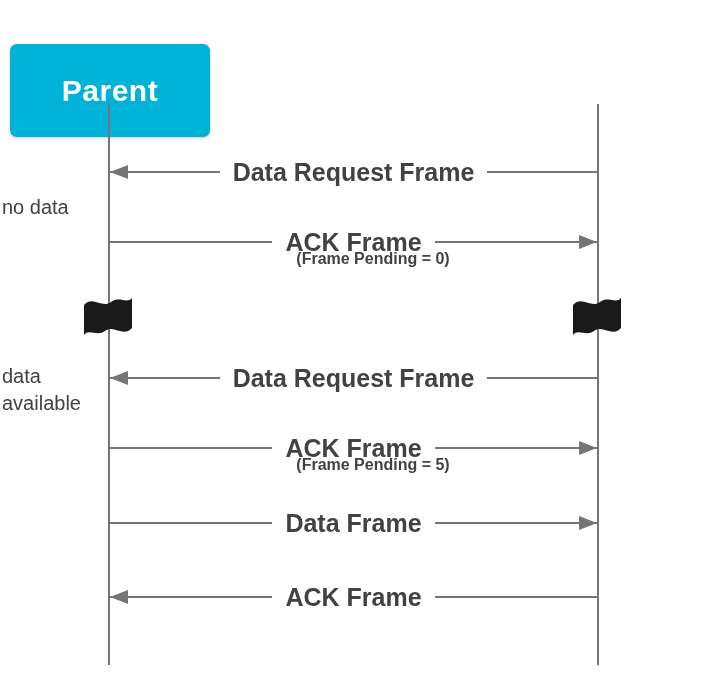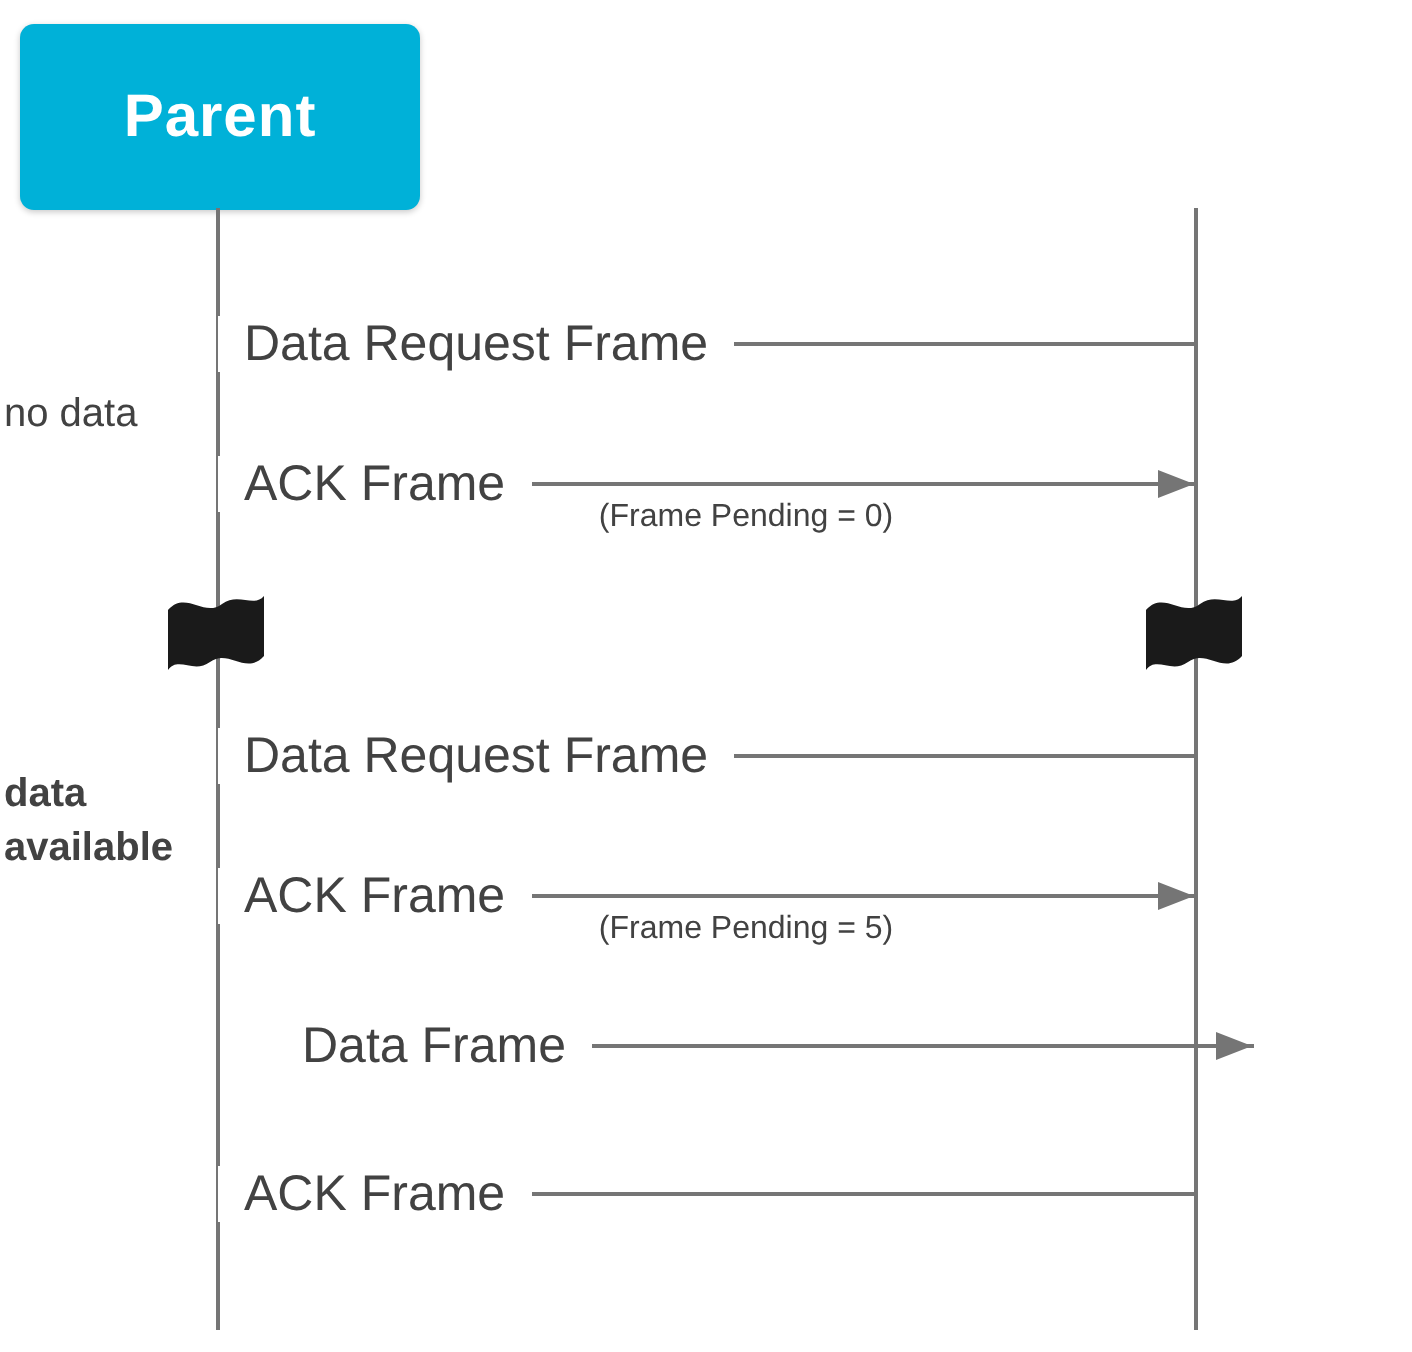--- a/index.html
+++ b/index.html
@@ -26,21 +26,21 @@
     border-radius: 7px;
     box-shadow: 0 1px 3px rgba(0,0,0,0.22);
     display: flex;
     align-items: center;
     justify-content: center;
     color: var(--node-text, #ffffff);
     font-size: 30px;
     font-weight: bold;
     letter-spacing: 0.5px;
   }
-  .node-parent { left: 10px; }
+  .node-parent { left: 10px; margin-top: 32px; }
   .node-child  { left: 497px; }
 
   
   .lifeline {
     position: absolute;
     top: 104px;
     height: 561px;
     width: 2px;
     background: var(--line, #757575);
   }
@@ -48,21 +48,22 @@
   .lifeline-child  { left: 597px; }
 
   
   .msg {
     position: absolute;
     left: 109px;
     width: 489px;
     height: 28px;
     display: flex;
     align-items: center;
-    justify-content: flex-start;
+    justify-content: center;
+    font-weight: bold;
   }
   .mline {
     position: absolute;
     left: 0;
     right: 0;
     top: 50%;
     height: 2px;
     margin-top: -1px;
     background: var(--line, #757575);
   }
@@ -96,35 +97,35 @@
     border-top: 7px solid transparent;
     border-bottom: 7px solid transparent;
   }
   .ahead-left  { left: 1px;  border-right: 18px solid var(--line, #757575); }
   .ahead-right { right: 1px; border-left: 18px solid var(--line, #757575); }
 
   .msg-1 { top: 158px; }
   .msg-2 { top: 228px; }
   .msg-3 { top: 364px; }
   .msg-4 { top: 434px; }
-  .msg-5 { top: 509px; margin-left: 29px; }
+  .msg-5 { top: 509px; }
   .msg-6 { top: 583px; }
 
   
   .side-label {
     position: absolute;
     left: 2px;
     width: 106px;
     text-align: left;
     font-size: 20px;
     line-height: 27px;
     color: var(--text, #424242);
   }
   .side-no-data { top: 194px; }
-  .side-data-available { top: 384px; font-weight: bold; }
+  .side-data-available { top: 363px; }
 
   
   .flag {
     position: absolute;
     top: 296px;
     width: 50px;
     height: 42px;
   }
   .flag path { fill: var(--flag, #1a1a1a); }
   .flag-left  { left: 83px; }

